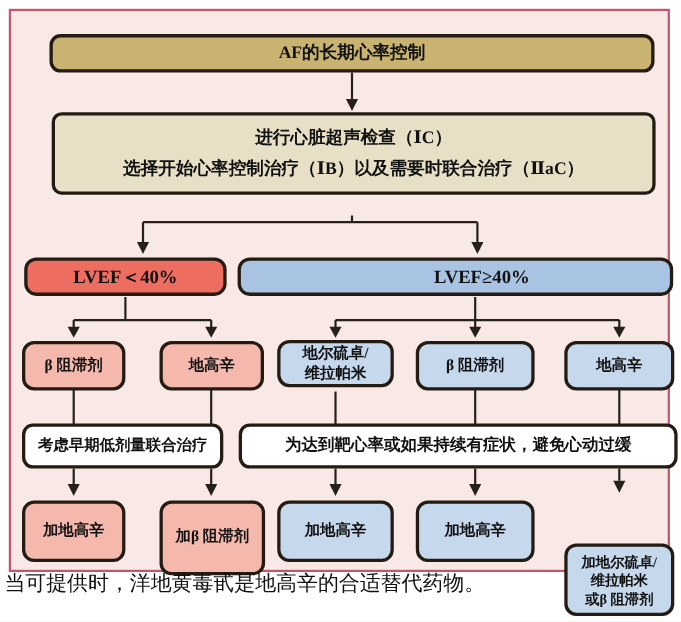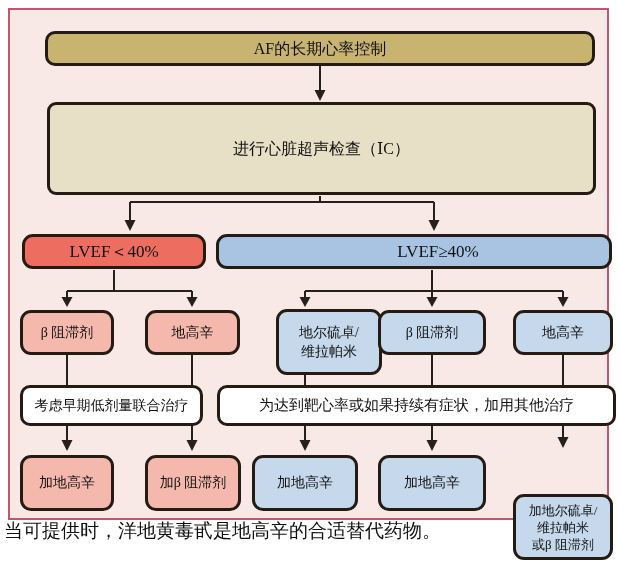--- a/index.html
+++ b/index.html
@@ -14,39 +14,39 @@
     position:absolute;left:8px;top:8px;width:601px;height:512px;
     background:var(--panel_bg);
     border:2px solid var(--panel_border);
     box-sizing:border-box;
   }
   .box{
     position:absolute;box-sizing:border-box;
     border:3px solid var(--box_border);
     border-radius:11px;
     display:flex;flex-direction:column;align-items:center;justify-content:center;
-    text-align:center;font-weight:normal;color:var(--text,#111);
+    text-align:center;font-weight:bold;color:var(--text,#111);
     line-height:1.25;
   }
   .title-box{left:35px;top:21px;width:550px;height:35px;background:var(--title_bg);font-size:16px;border-radius:10px;}
-  .info-box{left:37px;top:92px;width:549px;height:93px;background:var(--info_bg);font-size:16px;line-height:28px;border-radius:9px;}
+  .info-box{left:37px;top:92px;width:549px;height:75px;background:var(--info_bg);font-size:16px;line-height:28px;border-radius:9px;}
   .lvef-low{left:12px;top:224px;width:184px;height:35px;background:var(--lvef_low_bg);font-size:17px;align-items:center;}
   .lvef-high{left:206px;top:224px;width:396px;height:35px;background:var(--lvef_high_bg);font-size:17px;padding-left:48px;}
   .pink{background:var(--pink_bg);}
   .blue{background:var(--blue_bg);}
   .whitebg{background:var(--white_bg);}
   .d1{left:10px;top:300px;width:94px;height:45px;font-size:14px;}
   .d2{left:135px;top:300px;width:95px;height:45px;font-size:14px;}
-  .d3{left:242px;top:299px;width:106px;height:66px;font-size:14px;line-height:19px;margin-left:24px;}
+  .d3{left:242px;top:299px;width:106px;height:43px;font-size:14px;line-height:19px;}
   .d4{left:368px;top:300px;width:108px;height:45px;font-size:14px;}
   .d5{left:503px;top:300px;width:100px;height:45px;font-size:14px;}
   .w1{left:10px;top:375px;width:183px;height:41px;font-size:14px;border-radius:10px;}
   .w2{left:207px;top:375px;width:399px;height:41px;font-size:15px;border-radius:10px;}
   .a1{left:10px;top:445px;width:94px;height:56px;font-size:14px;}
-  .a2{left:135px;top:445px;width:96px;height:56px;font-size:14px;}
+  .a2{left:135px;top:445px;width:96px;height:68px;font-size:14px;}
   .a3{left:242px;top:445px;width:106px;height:56px;font-size:14px;}
   .a4{left:368px;top:445px;width:108px;height:56px;font-size:14px;}
   .a5{left:503px;top:441px;width:100px;height:66px;font-size:13px;line-height:17px;margin-top:43px;}
   .connectors{position:absolute;left:0;top:0;width:619px;height:565px;pointer-events:none;}
   .connectors line, .connectors path{stroke:var(--line);stroke-width:2;fill:none;}
   .connectors polygon{fill:var(--line);stroke:none;}
   .footnote{
     position:absolute;left:4px;top:522px;width:600px;
     font-size:19px;line-height:17px;font-weight:normal;color:#111;
     text-align:left;
@@ -103,20 +103,21 @@
     <line x1="553" y1="416" x2="553" y2="427"></line>
     <polygon points="547.5,427 558.5,427 553,438"></polygon>
   </svg>
 
   <div class="box title-box">
     <span>AF的长期心率控制</span>
   </div>
 
   <div class="box info-box">
     <span class="line-span">进行心脏超声检查（ⅠC）</span>
+    <span class="line-span">选择开始心率控制治疗（ⅠB）以及需要时联合治疗（ⅡaC）</span>
   </div>
 
   <div class="box lvef-low">
     <span>LVEF＜40%</span>
   </div>
 
   <div class="box lvef-high">
     <span>LVEF≥40%</span>
   </div>
 
@@ -139,21 +140,21 @@
 
   <div class="box blue d5">
     <span>地高辛</span>
   </div>
 
   <div class="box whitebg w1">
     <span>考虑早期低剂量联合治疗</span>
   </div>
 
   <div class="box whitebg w2">
-    <span>为达到靶心率或如果持续有症状，加用其他治疗</span>
+    <span>为达到靶心率或如果持续有症状，避免心动过缓</span>
   </div>
 
   <div class="box pink a1">
     <span>加地高辛</span>
   </div>
 
   <div class="box pink a2">
     <span>加β 阻滞剂</span>
   </div>
 

